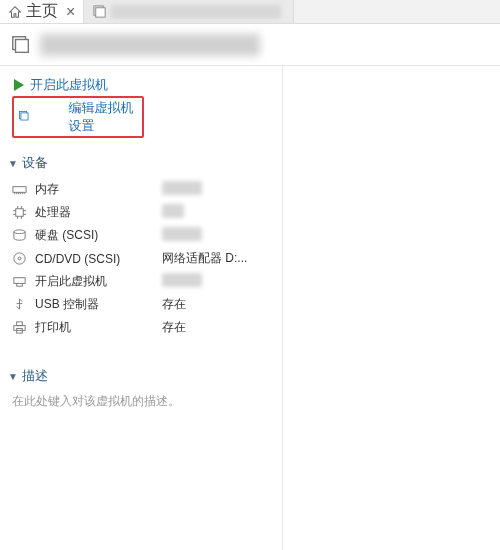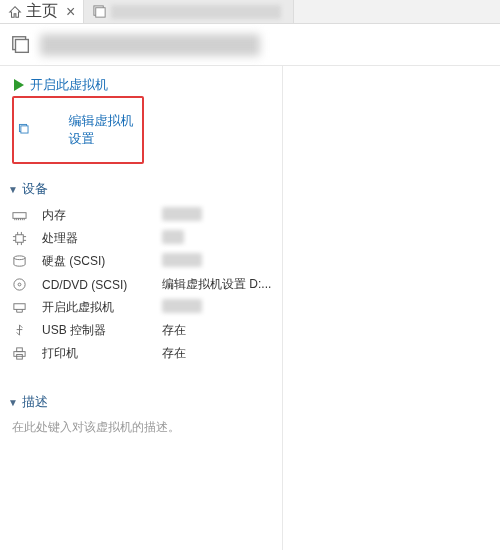--- a/index.html
+++ b/index.html
@@ -69,21 +69,21 @@
     align-items: center;
     gap: 6px;
     padding: 2px 2px;
     font-size: 13px;
     cursor: pointer;
   }
   .action-row .label { color: #1a6fb8; }
   .action-row.highlight {
     border: 2px solid #e23b3b;
     border-radius: 2px;
-    padding: 14px 4px;
+    padding: 1px 4px;
     width: 132px;
     gap: 39px;
   }
   .section-header {
     display: flex;
     align-items: center;
     gap: 4px;
     font-size: 13px;
     color: #2b5c8a;
     font-weight: normal;
@@ -101,21 +101,21 @@
     padding: 3px 0;
   }
   .device-row .dname {
     width: 150px;
     color: #333;
     white-space: nowrap;
   }
   .device-row .dname .wrap {
     display: flex;
     align-items: center;
-    gap: 15px;
+    gap: 8px;
   }
   .device-row .dval { color: #333; }
   .blurval {
     display: inline-block;
     height: 14px; width: 40px;
     background: #d6d6d6;
     filter: blur(2px);
     border-radius: 2px;
   }
   .desc-text {
@@ -244,21 +244,21 @@
             <span class="wrap">
           <span class="ico">
                 <svg viewBox="0 0 16 16">
                   <circle cx="8" cy="8" r="6" fill="none" stroke="#777"></circle>
                   <circle cx="8" cy="8" r="1.5" fill="none" stroke="#777"></circle>
                 </svg>
               </span>
           <span>CD/DVD (SCSI)</span>
         </span>
           </div>
-        <div class="dval"><span>编辑虚拟机设置 D:...</span></div>
+        <div class="dval"><span>网络适配器 D:...</span></div>
       </div>
 
       <div class="device-row">
         <div class="dname">
             <span class="wrap">
           <span class="ico">
                 <svg viewBox="0 0 16 16">
                   <rect x="2" y="4" width="12" height="6" fill="none" stroke="#777"></rect>
                   <path d="M5 10v3h6v-3" fill="none" stroke="#777"></path>
                 </svg>

